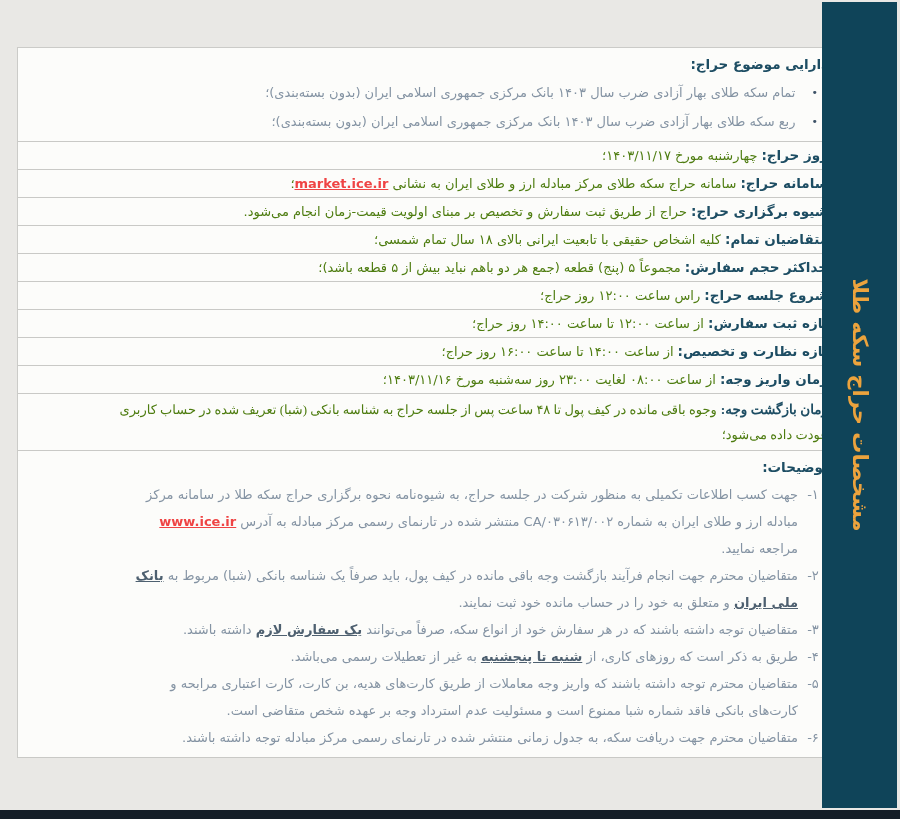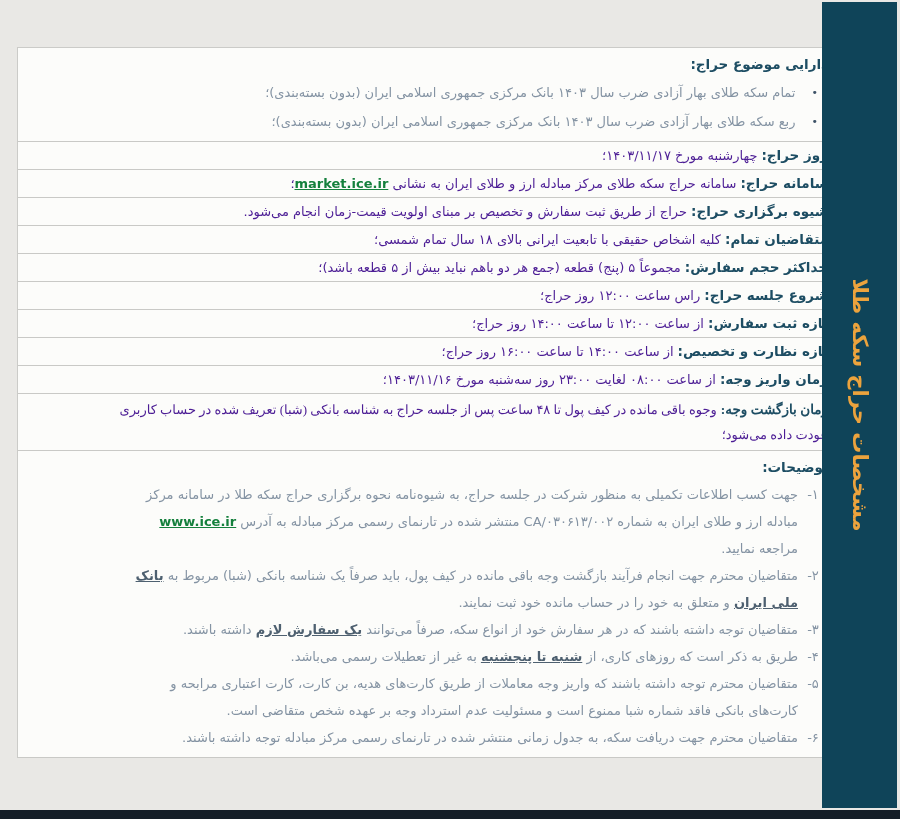--- a/index.html
+++ b/index.html
@@ -20,31 +20,31 @@
   .row{
     background:#fcfcfa;
     border-bottom:1px solid #c9c9c6;
     padding:0 9px 0 95px;
     color:#8493a3;
     font-size:13px;
     line-height:27px;
     text-align:right;
   }
   .lbl{color:#1d4d63;font-weight:bold;font-size:13.5px;margin-left:4px;}
-  .val{color:#4c1d95;}
+  .val{color:#4d7c0f;}
   .row-asset{padding-top:3px;padding-bottom:5px;}
   .bullet-line{line-height:29px;padding-right:10px;color:#8493a3;}
   .blt{color:#3c5166;font-size:11px;margin-left:16px;vertical-align:1px;}
   .row-multi{line-height:25px;padding-top:3px;padding-bottom:3px;font-family:Liberation Serif, serif;}
   .row-notes{padding-top:3px;padding-bottom:6px;}
   .note-item{display:flex;line-height:27px;}
   .note-num{flex:0 0 30px;text-align:center;color:#8493a3;}
   .note-text{flex:1;padding-left:4px;color:#8493a3;}
   .emph{font-weight:bold;color:#4e6070;text-decoration:underline;}
-  .link{color:#15803d;font-weight:bold;text-decoration:underline;cursor:pointer;}
+  .link{color:#ef4444;font-weight:bold;text-decoration:underline;cursor:pointer;}
   .code-ltr{direction:ltr;unicode-bidi:isolate;}
   
   .sidebar{
     position:absolute;top:2px;right:3px;width:75px;height:806px;
     background:#0f4459;
   }
   .sidebar-title{
     position:absolute;top:50%;left:50%;
     transform:translate(-50%,-50%) rotate(90deg);
     white-space:nowrap;

